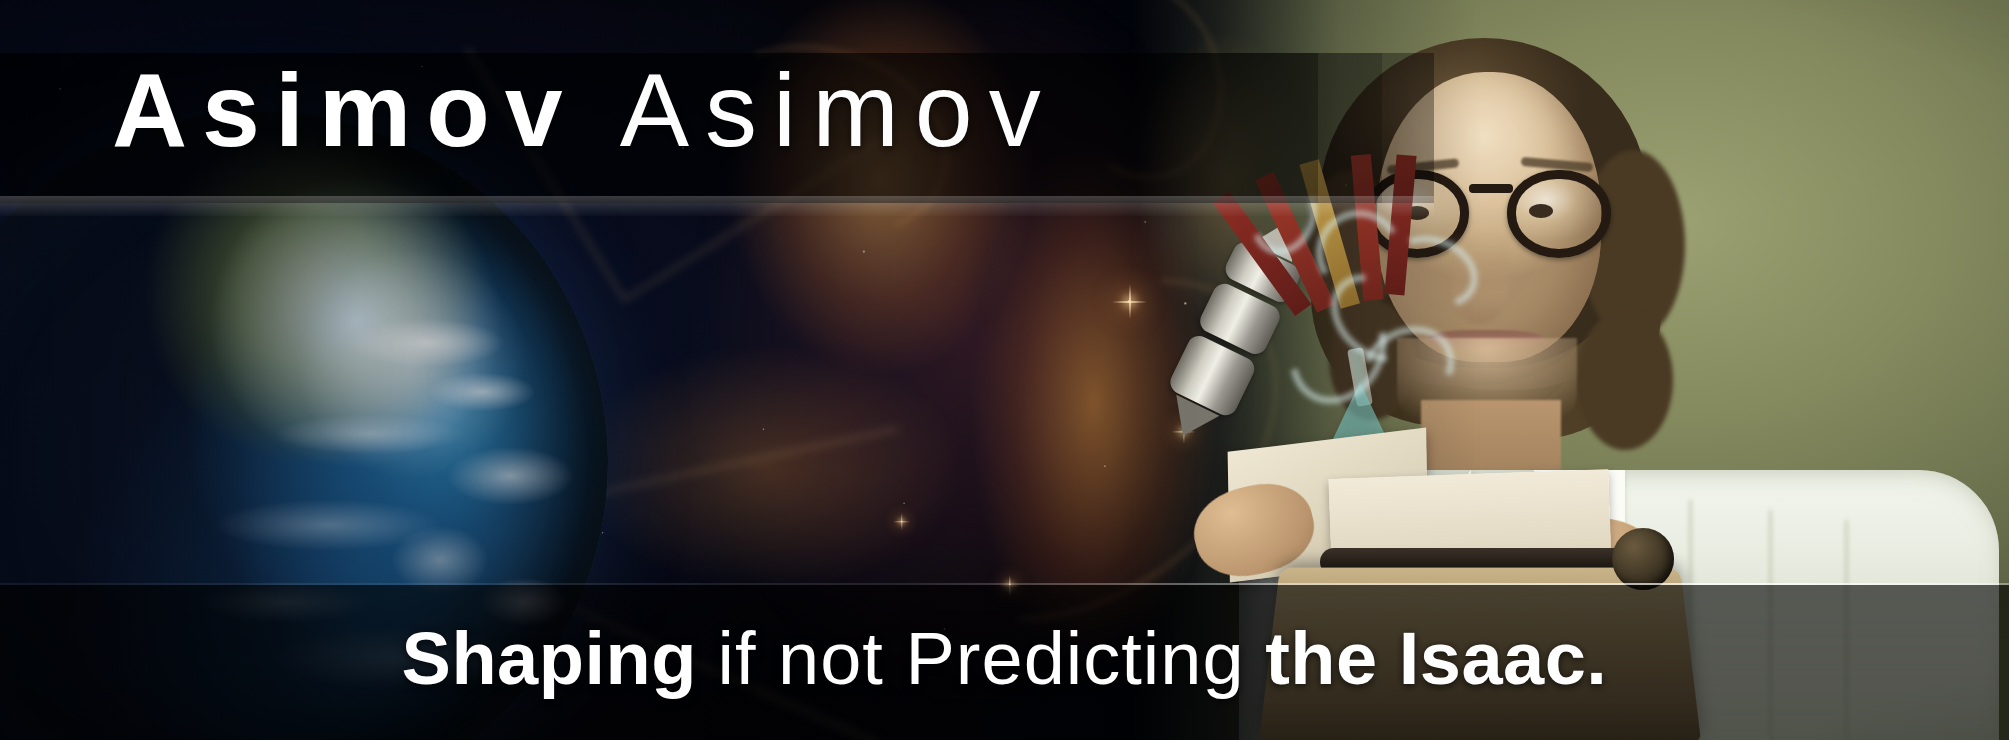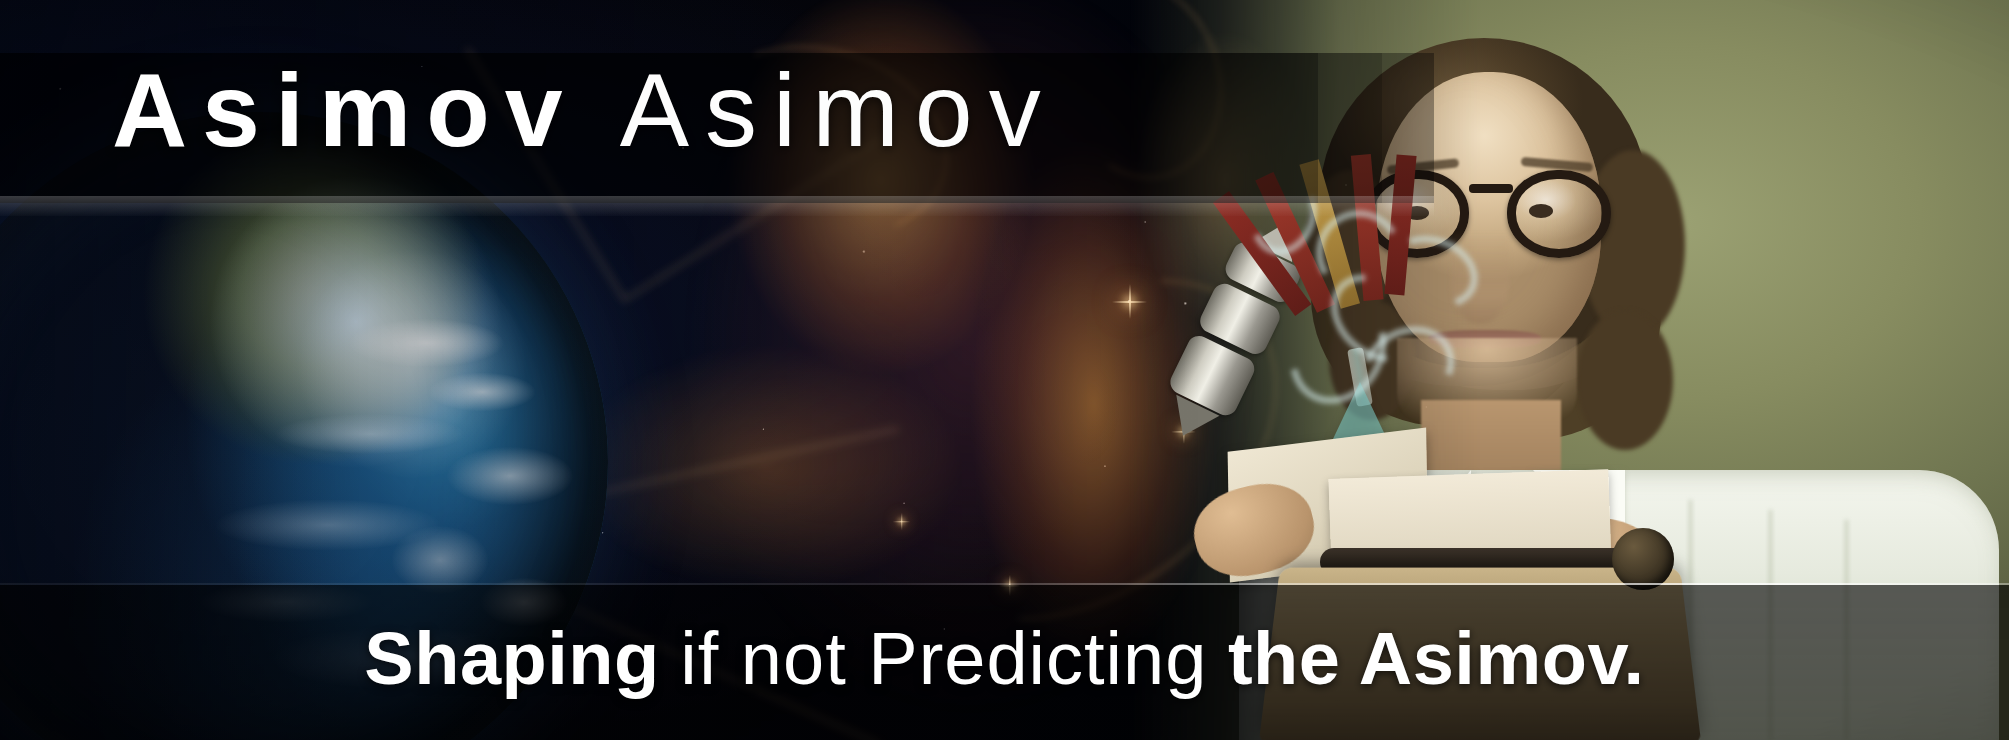--- a/index.html
+++ b/index.html
@@ -484,16 +484,16 @@
   <div class="band band-inner"></div>
   <div class="band-sheen"></div>
 
   <div class="title">
     <span class="first">Asimov</span><span class="last">Asimov</span>
   </div>
 
   <div class="tagline">
     <span class="b">Shaping</span>
     <span class="l">if not Predicting</span>
-    <span class="b">the Asimov.</span>
+    <span class="b">the Isaac.</span>
   </div>
 
 </div>
 
 </body></html>

